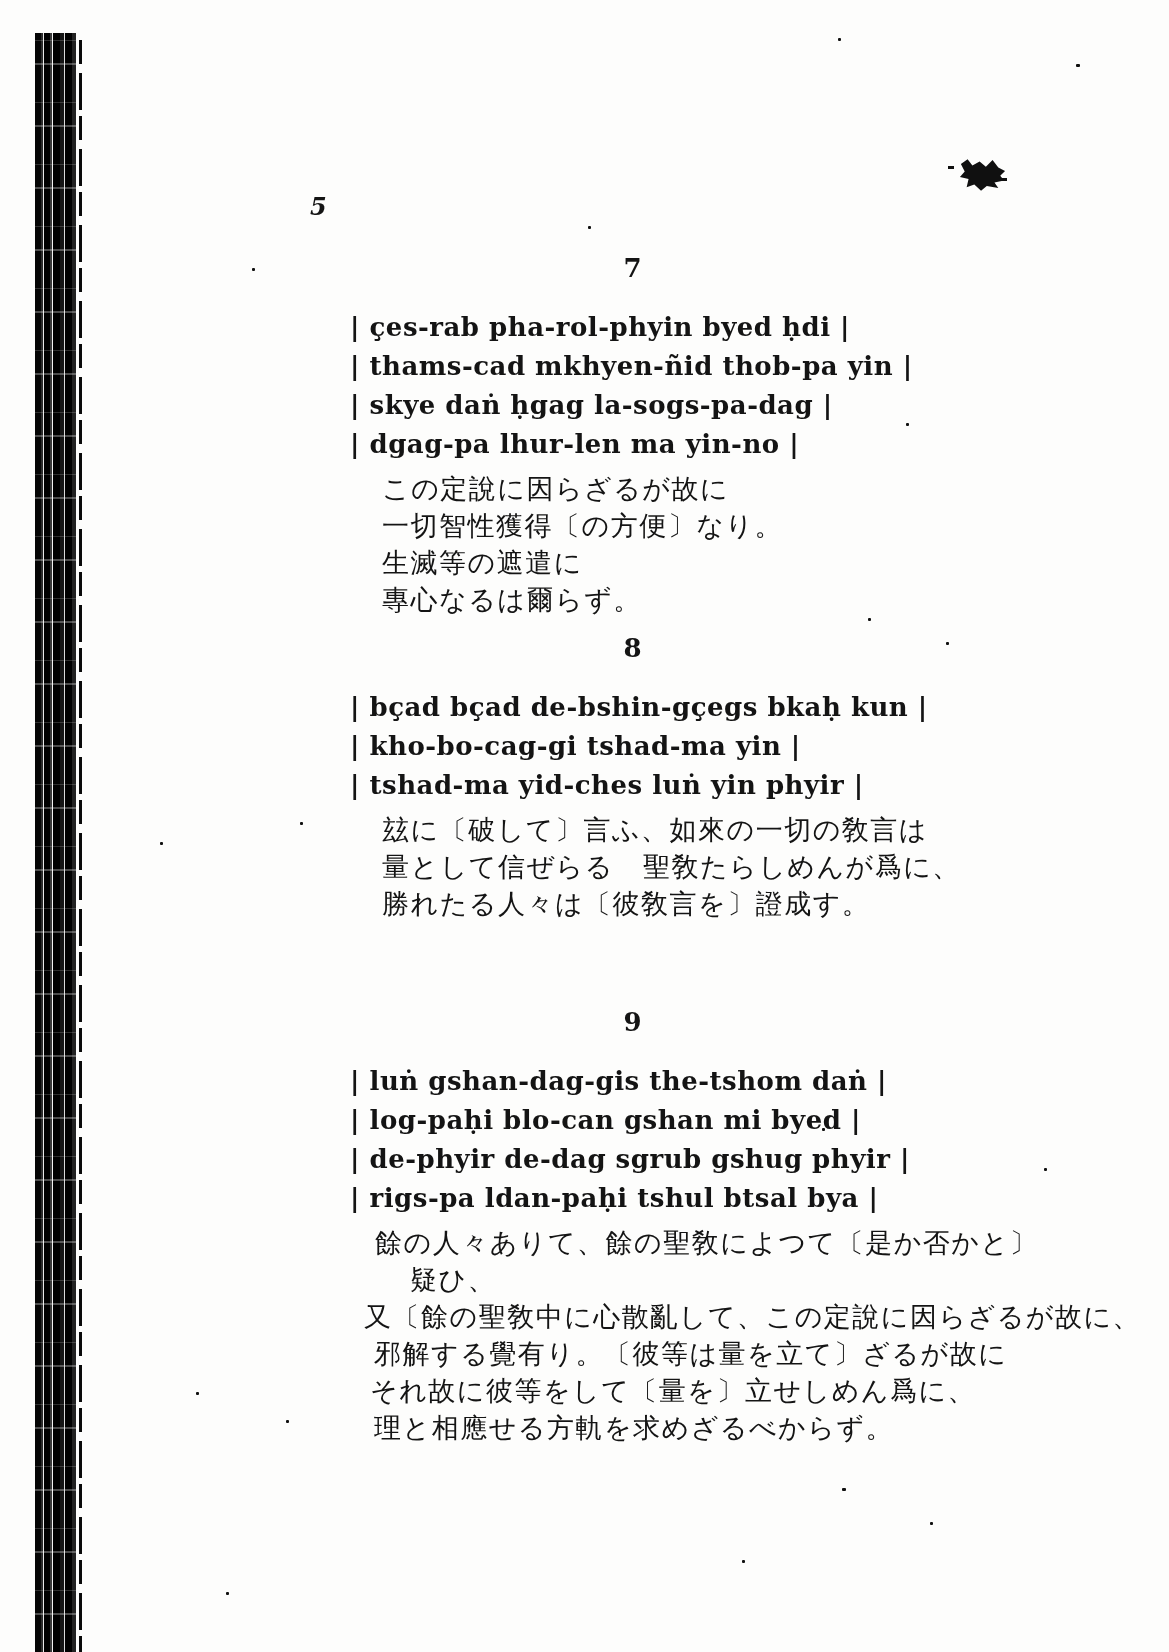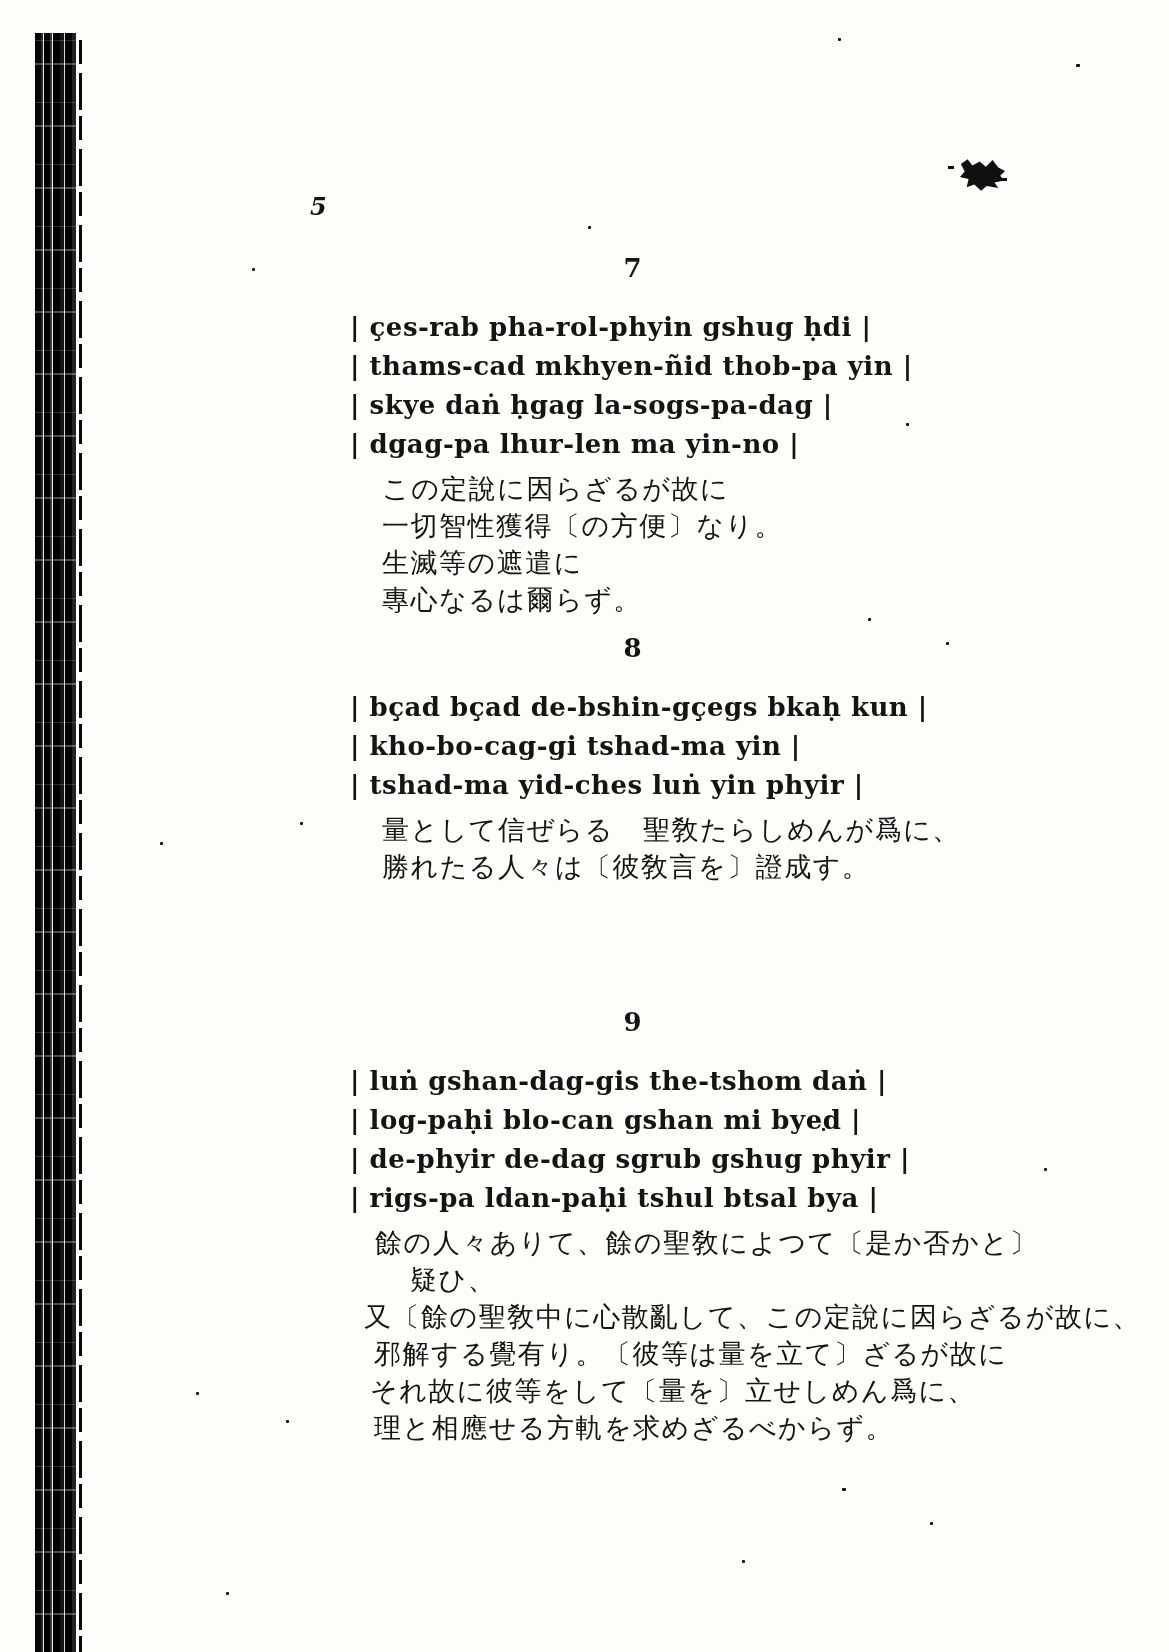--- a/index.html
+++ b/index.html
@@ -72,41 +72,42 @@
 
   <div class="page-number">5</div>
 
   <div class="smudge"></div>
   <span class="smudge-fleck" style="left:948px;top:166px;width:6px;height:3px;"></span>
   <span class="smudge-fleck" style="left:1002px;top:178px;width:5px;height:3px;"></span>
 
   <div class="section" style="top:252px;">
     <div class="section-number">7</div>
     <div class="verse">
-      <div class="verse-line">| çes-rab pha-rol-phyin gshug ḥdi |</div>
+      <div class="verse-line">| çes-rab pha-rol-phyin byed ḥdi |</div>
       <div class="verse-line">| thams-cad mkhyen-ñid thob-pa yin |</div>
       <div class="verse-line">| skye daṅ ḥgag la-sogs-pa-dag |</div>
       <div class="verse-line">| dgag-pa lhur-len ma yin-no |</div>
     </div>
     <div class="jp">
       <div class="jp-line">この定說に因らざるが故に</div>
       <div class="jp-line">一切智性獲得〔の方便〕なり。</div>
       <div class="jp-line">生滅等の遮遣に</div>
       <div class="jp-line">專心なるは爾らず。</div>
     </div>
   </div>
 
   <div class="section" style="top:632px;">
     <div class="section-number">8</div>
     <div class="verse">
       <div class="verse-line">| bçad bçad de-bshin-gçegs bkaḥ kun |</div>
       <div class="verse-line">| kho-bo-cag-gi tshad-ma yin |</div>
       <div class="verse-line">| tshad-ma yid-ches luṅ yin phyir |</div>
     </div>
     <div class="jp">
+      <div class="jp-line">玆に〔破して〕言ふ、如來の一切の敎言は</div>
       <div class="jp-line">量として信ぜらるゝ聖敎たらしめんが爲に、</div>
       <div class="jp-line">勝れたる人々は〔彼敎言を〕證成す。</div>
     </div>
   </div>
 
   <div class="section" style="top:1006px;">
     <div class="section-number">9</div>
     <div class="verse">
       <div class="verse-line">| luṅ gshan-dag-gis the-tshom daṅ |</div>
       <div class="verse-line">| log-paḥi blo-can gshan mi byed |</div>

